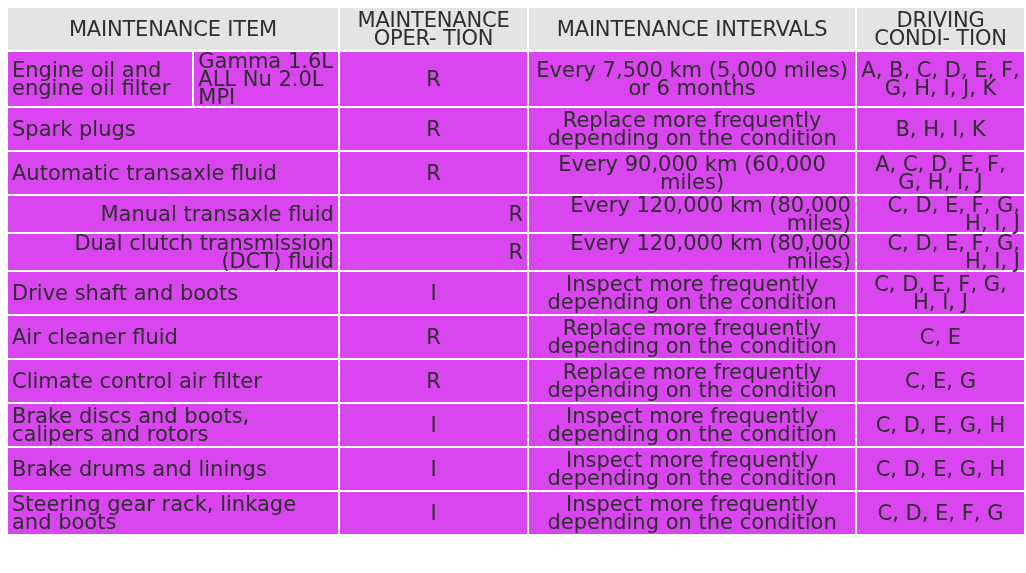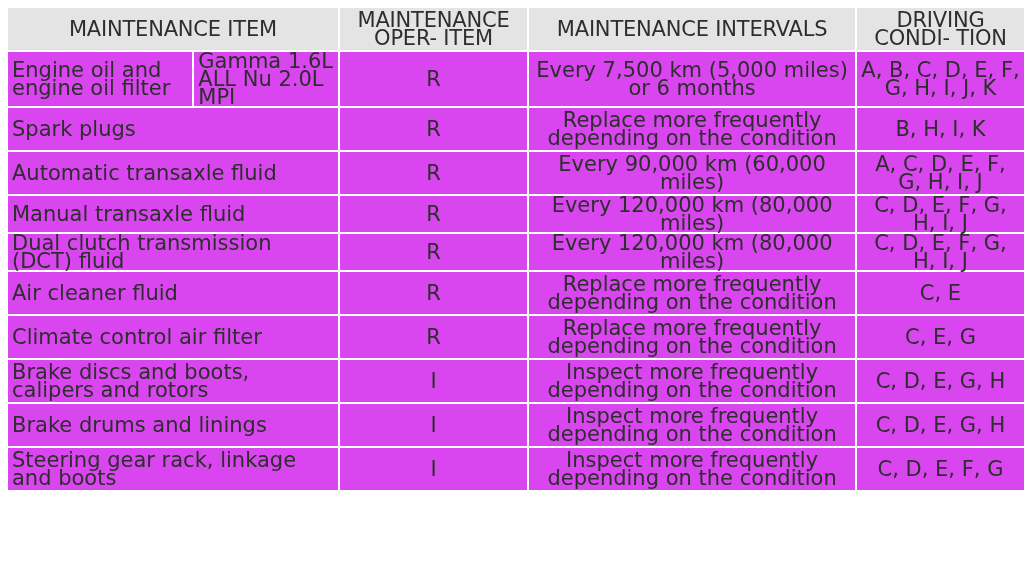--- a/index.html
+++ b/index.html
@@ -36,21 +36,21 @@
     }
     th {
       background: #e4e4e4;
       text-align: center;
       height: 42px;
       letter-spacing: -0.2px;
     }
     td.item { text-align: left; }
     td.center { text-align: center; }
     tr.h42 td { height: 42px; }
-    tr.h24 td { height: 23px; }
+    tr.h24 td { height: 23px; text-align: right; }
     .col1 { width: 183px; }
     .col2 { width: 143px; }
     .col3 { width: 186px; }
     .col4 { width: 322px; }
     .col5 { width: 166px; }
   </style>
 </head>
 <body>
 
 <div class="wrap">
@@ -58,21 +58,21 @@
     <colgroup>
       <col class="col1">
         <col class="col2">
         <col class="col3">
         <col class="col4">
         <col class="col5">
     </colgroup>
     <thead>
       <tr>
         <th colspan="2">MAINTENANCE ITEM</th>
-        <th>MAINTENANCE OPER- ITEM</th>
+        <th>MAINTENANCE OPER- TION</th>
         <th>MAINTENANCE INTERVALS</th>
         <th>DRIVING CONDI- TION</th>
       </tr>
     </thead>
     <tbody>
       <tr class="h42">
         <td class="item">Engine oil and engine oil filter</td>
         <td class="item">Gamma 1.6L ALL Nu 2.0L MPI</td>
         <td class="center">R</td>
         <td class="center">Every 7,500 km (5,000 miles) or 6 months</td>
@@ -96,20 +96,26 @@
         <td class="center">Every 120,000 km (80,000 miles)</td>
         <td class="center">C, D, E, F, G, H, I, J</td>
       </tr>
       <tr class="h24">
         <td class="item" colspan="2">Dual clutch transmission (DCT) fluid</td>
         <td class="center">R</td>
         <td class="center">Every 120,000 km (80,000 miles)</td>
         <td class="center">C, D, E, F, G, H, I, J</td>
       </tr>
       <tr class="h42">
+        <td class="item" colspan="2">Drive shaft and boots</td>
+        <td class="center">I</td>
+        <td class="center">Inspect more frequently depending on the condition</td>
+        <td class="center">C, D, E, F, G, H, I, J</td>
+      </tr>
+      <tr class="h42">
         <td class="item" colspan="2">Air cleaner fluid</td>
         <td class="center">R</td>
         <td class="center">Replace more frequently depending on the condition</td>
         <td class="center">C, E</td>
       </tr>
       <tr class="h42">
         <td class="item" colspan="2">Climate control air filter</td>
         <td class="center">R</td>
         <td class="center">Replace more frequently depending on the condition</td>
         <td class="center">C, E, G</td>

